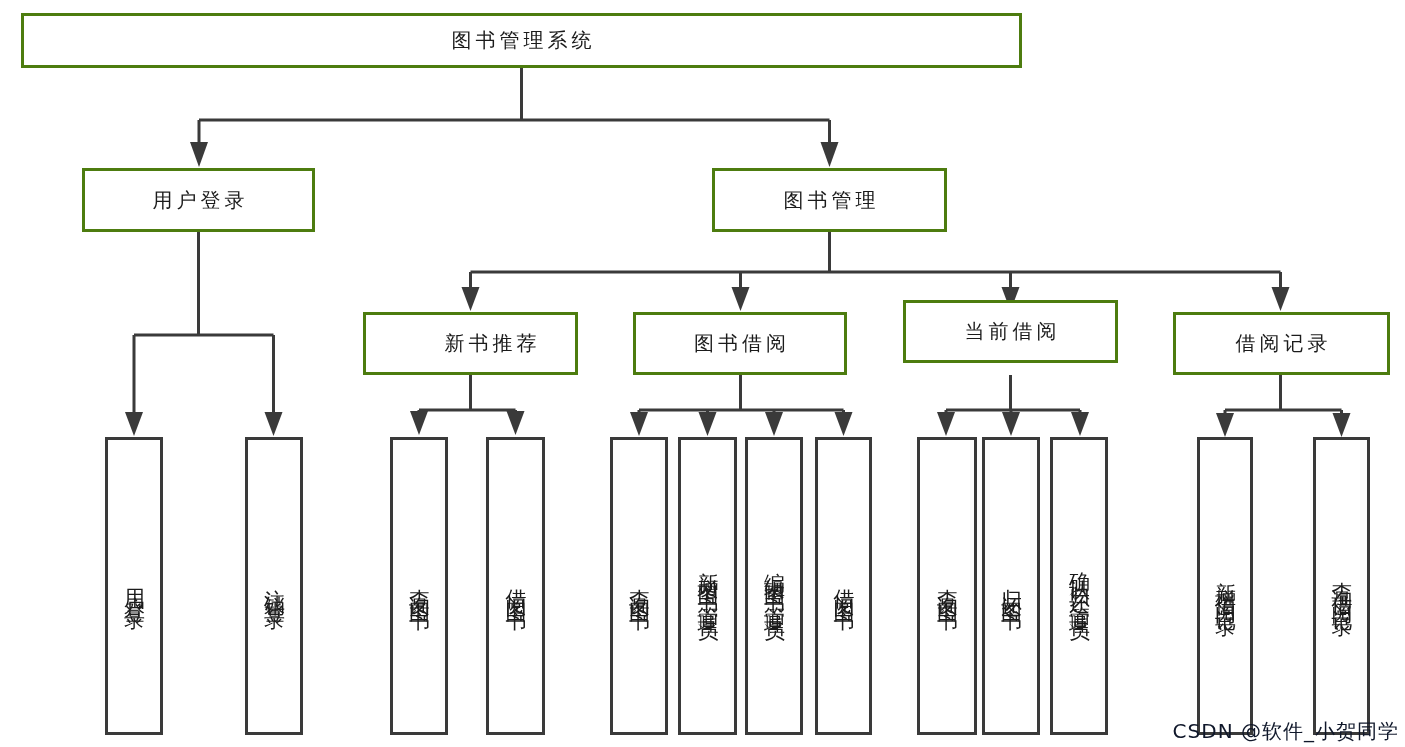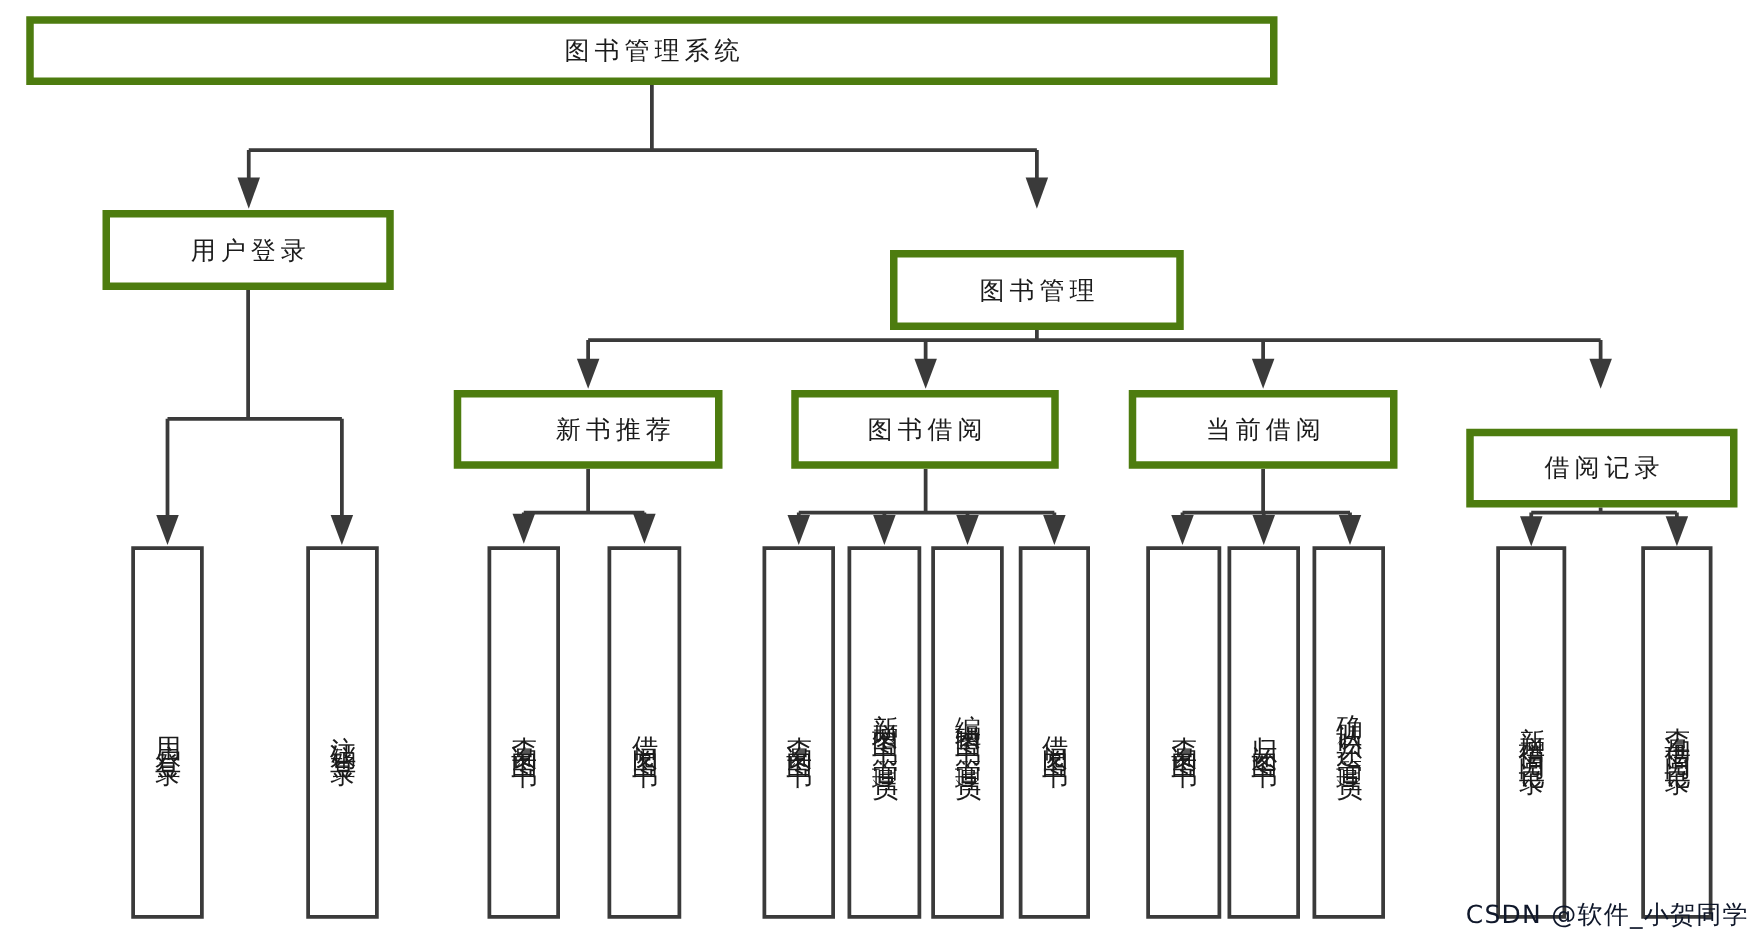--- a/index.html
+++ b/index.html
@@ -18,21 +18,21 @@
   svg.connectors {
     position: absolute;
     inset: 0;
     width: 1405px;
     height: 747px;
     z-index: 1;
   }
   .node {
     position: absolute;
     box-sizing: border-box;
-    border: 6px solid #4d7c0f;
+    border: 3px solid #4d7c0f;
     background: #ffffff;
     display: flex;
     align-items: center;
     justify-content: center;
     z-index: 2;
   }
   .node .lbl {
     font-size: 20px;
     letter-spacing: 4px;
     text-indent: 4px;
@@ -115,34 +115,34 @@
     </g>
   </svg>
 
   <div class="node" style="left:21px; top:13px; width:1001px; height:55px;">
     <span class="lbl">图书管理系统</span>
   </div>
 
   <div class="node" style="left:82px; top:168px; width:233px; height:64px;">
     <span class="lbl">用户登录</span>
   </div>
-  <div class="node" style="left:712px; top:168px; width:235px; height:64px;margin-top:32px;">
+  <div class="node" style="left:712px; top:168px; width:235px; height:64px;">
     <span class="lbl">图书管理</span>
   </div>
 
   <div class="node" style="left:363px; top:312px; width:215px; height:63px;padding-left:40px;">
     <span class="lbl">新书推荐</span>
   </div>
   <div class="node" style="left:633px; top:312px; width:214px; height:63px;">
     <span class="lbl">图书借阅</span>
   </div>
-  <div class="node" style="left:903px; top:312px; width:215px; height:63px;">
+  <div class="node" style="left:903px; top:300px; width:215px; height:63px;">
     <span class="lbl">当前借阅</span>
   </div>
-  <div class="node" style="left:1173px; top:312px; width:217px; height:63px;margin-top:31px;">
+  <div class="node" style="left:1173px; top:312px; width:217px; height:63px;">
     <span class="lbl">借阅记录</span>
   </div>
 
   <div class="vnode" style="left:105px; width:58px;">
     <span class="vlbl">用户登录</span>
   </div>
   <div class="vnode" style="left:245px; width:58px;">
     <span class="vlbl">注销登录</span>
   </div>
 

